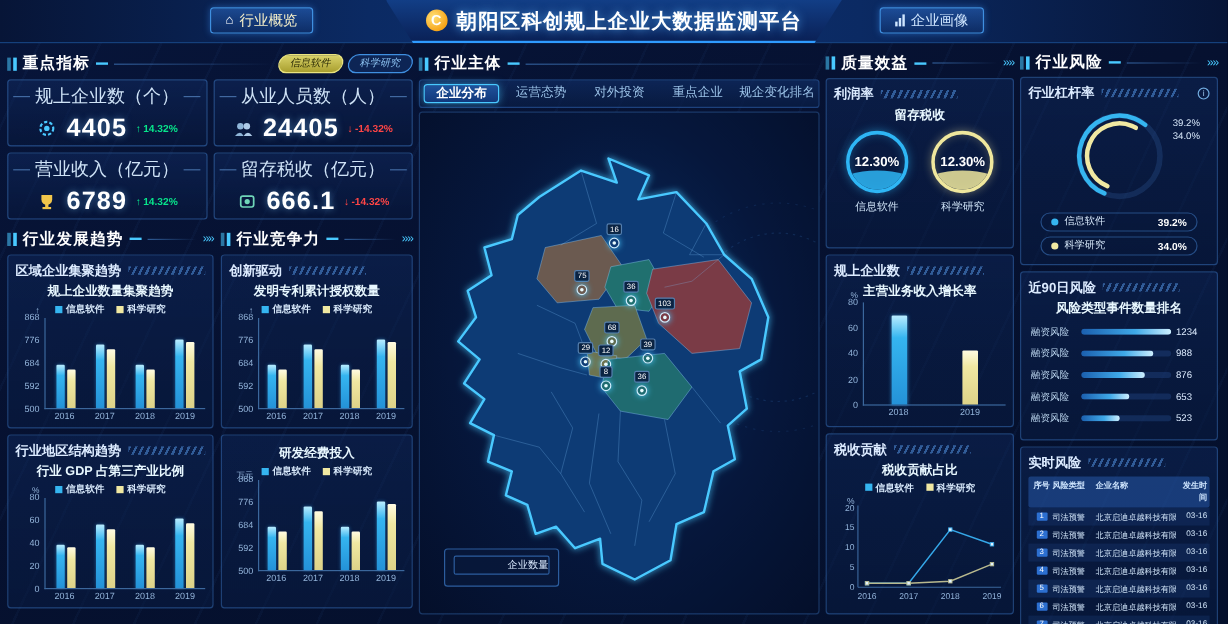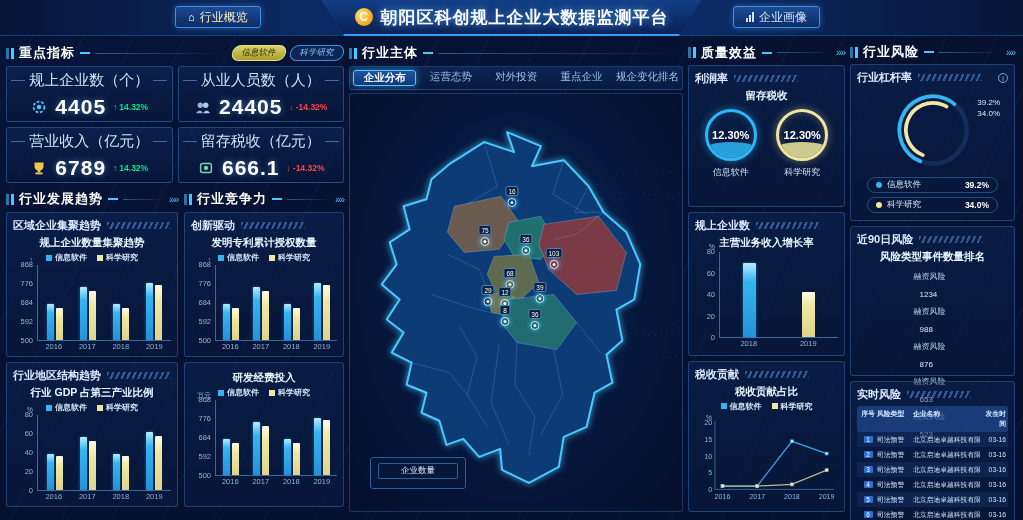--- a/index.html
+++ b/index.html
@@ -93,21 +93,21 @@
   .gcirc.yellow .wave{background:rgba(239,231,157,.85);}
   .glab{font-size:9px;color:#cfe3f7;}
   
   .arcwrap{position:relative;display:flex;justify-content:center;margin-top:2px;}
   .arc-vals{position:absolute;right:8px;top:10px;font-size:8px;color:#d9e9fb;text-align:left;line-height:11px;}
   .levleg{display:flex;flex-direction:column;gap:4px;margin:4px 10px 2px;}
   .levrow{display:flex;align-items:center;gap:5px;border:1px solid rgba(66,128,205,.5);border-radius:8px;padding:1px 8px;font-size:8.5px;color:#d7e8fa;}
   .dot{width:6px;height:6px;border-radius:50%;}
   .levrow .v{margin-left:auto;font-weight:bold;color:#fff;}
   
-  .hrow{display:flex;align-items:center;gap:4px;margin:7px 2px;flex-direction:column;}
+  .hrow{display:flex;align-items:center;gap:4px;margin:7px 2px;}
   .hlab{width:38px;font-size:8px;color:#bcd6ef;white-space:nowrap;}
   .htrack{flex:1;height:5px;background:rgba(40,80,150,.35);border-radius:3px;overflow:hidden;}
   .hfill{height:100%;border-radius:3px;background:linear-gradient(90deg,#1b5fae,#3fa9e8 60%,#cdefff);}
   .hval{width:26px;font-size:8px;color:#dcebff;text-align:left;}
   
   .tbl{margin-top:4px;font-size:6.8px;}
   .trh{display:flex;background:rgba(38,88,168,.55);color:#cfe6ff;font-weight:bold;padding:3px 2px;border-radius:2px;}
   .tr{display:flex;align-items:center;padding:2.5px 2px;cursor:pointer;}
   .tr:nth-child(even){background:rgba(30,70,140,.25);}
   .c1{width:18px;text-align:center;}.c2{width:36px;}.c3{flex:1;white-space:nowrap;overflow:hidden;}.c4{width:26px;text-align:right;}
@@ -119,21 +119,21 @@
   .tab.active{color:#fff;font-weight:bold;background:linear-gradient(180deg,rgba(50,130,230,.5),rgba(22,75,160,.6));
     border:1px solid #49c9ff;border-radius:3px;box-shadow:0 0 7px rgba(73,201,255,.55);}
   .map-wrap{position:relative;flex:1;border:1px solid rgba(66,128,205,.35);border-radius:3px;overflow:hidden;
     background:radial-gradient(ellipse at 50% 45%,#0a2c60 0%,#06173c 55%,#040f2a 100%);}
   .map-wrap svg.mapsvg{position:absolute;inset:0;width:100%;height:100%;}
   .marker{position:absolute;transform:translate(-50%,0);display:flex;flex-direction:column;align-items:center;z-index:3;cursor:pointer;}
   .mnum{min-width:11px;padding:0 2px;height:10px;line-height:10px;background:#0b2342;border:1px solid #557fae;border-radius:2px;font-size:6.5px;color:#fff;text-align:center;}
   .mring{width:9px;height:9px;border:1.5px solid #cfeeff;border-radius:50%;margin-top:2px;box-shadow:0 0 5px #49c9ff;position:relative;}
   .mring::after{content:"";position:absolute;inset:2px;background:#eafcff;border-radius:50%;}
   .maplegend{position:absolute;left:20px;bottom:22px;width:96px;background:rgba(8,24,58,.82);border:1px solid #2c5d9e;border-radius:3px;padding:5px 7px;z-index:4;}
-  .mlt{font-size:8.5px;color:#dcebff;border:1px solid #2c5d9e;border-radius:2px;text-align:center;padding:1px 0;margin-bottom:4px;}
+  .mlt{font-size:8.5px;color:#dcebff;border:1px solid #2c5d9e;border-radius:2px;text-align:right;padding:1px 0;margin-bottom:4px;}
   .mlrow{display:flex;align-items:center;gap:6px;margin:4px 0;font-size:8px;color:#cfe3f7;}
   .mlsw{width:16px;height:6px;border-radius:2px;}
   
   .linechart{display:block;margin:0 auto;}
   .r1card{margin-bottom:5px;}
   .flexfill{flex:1;}
 </style>
 </head>
 <body>
 

